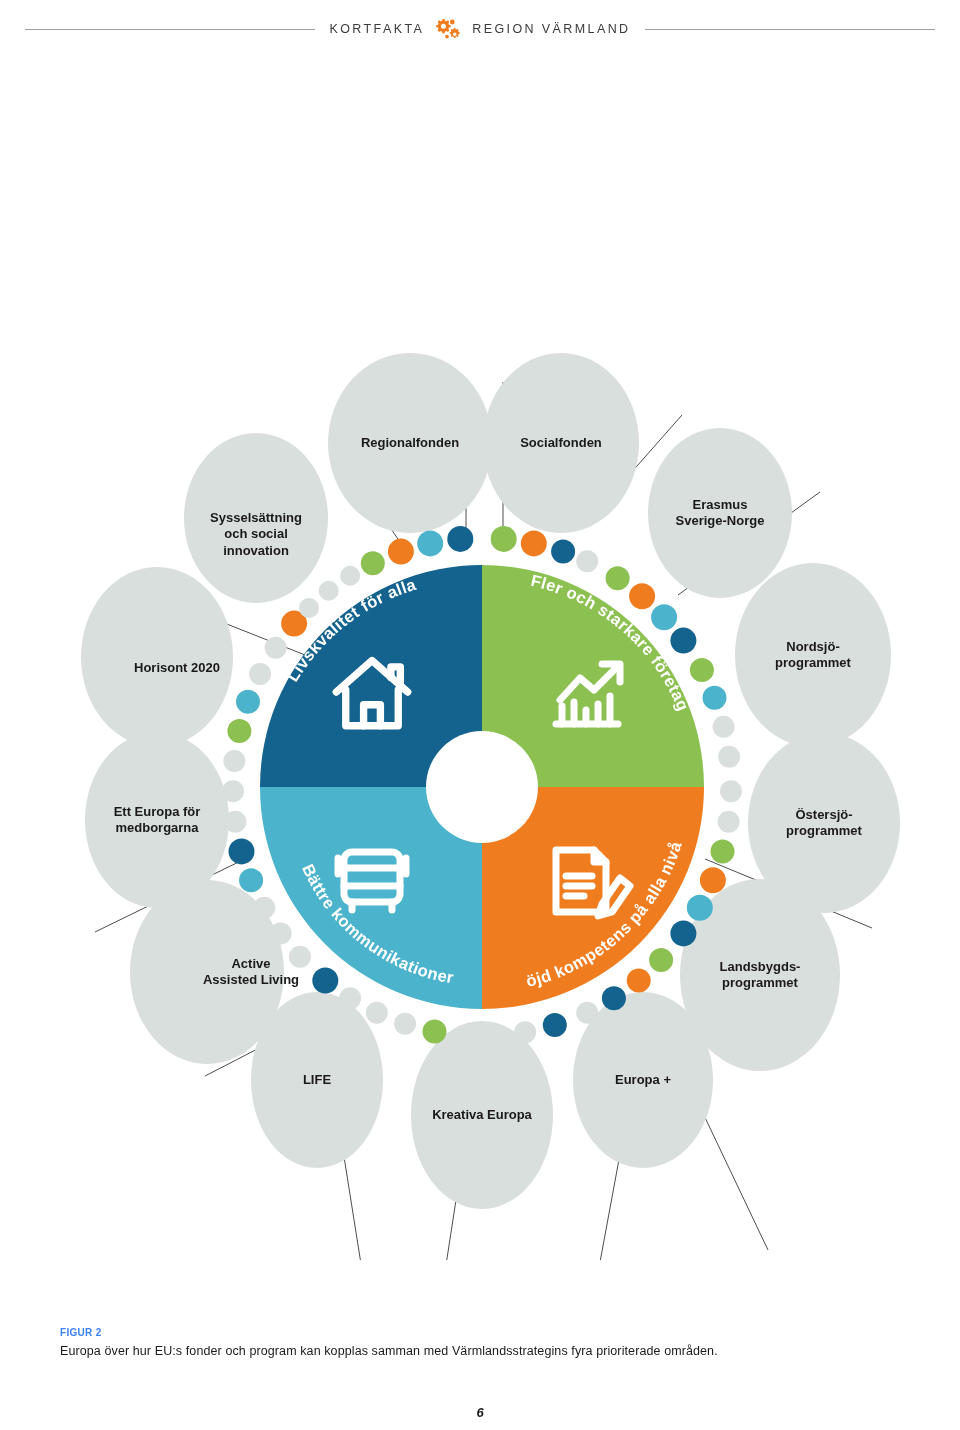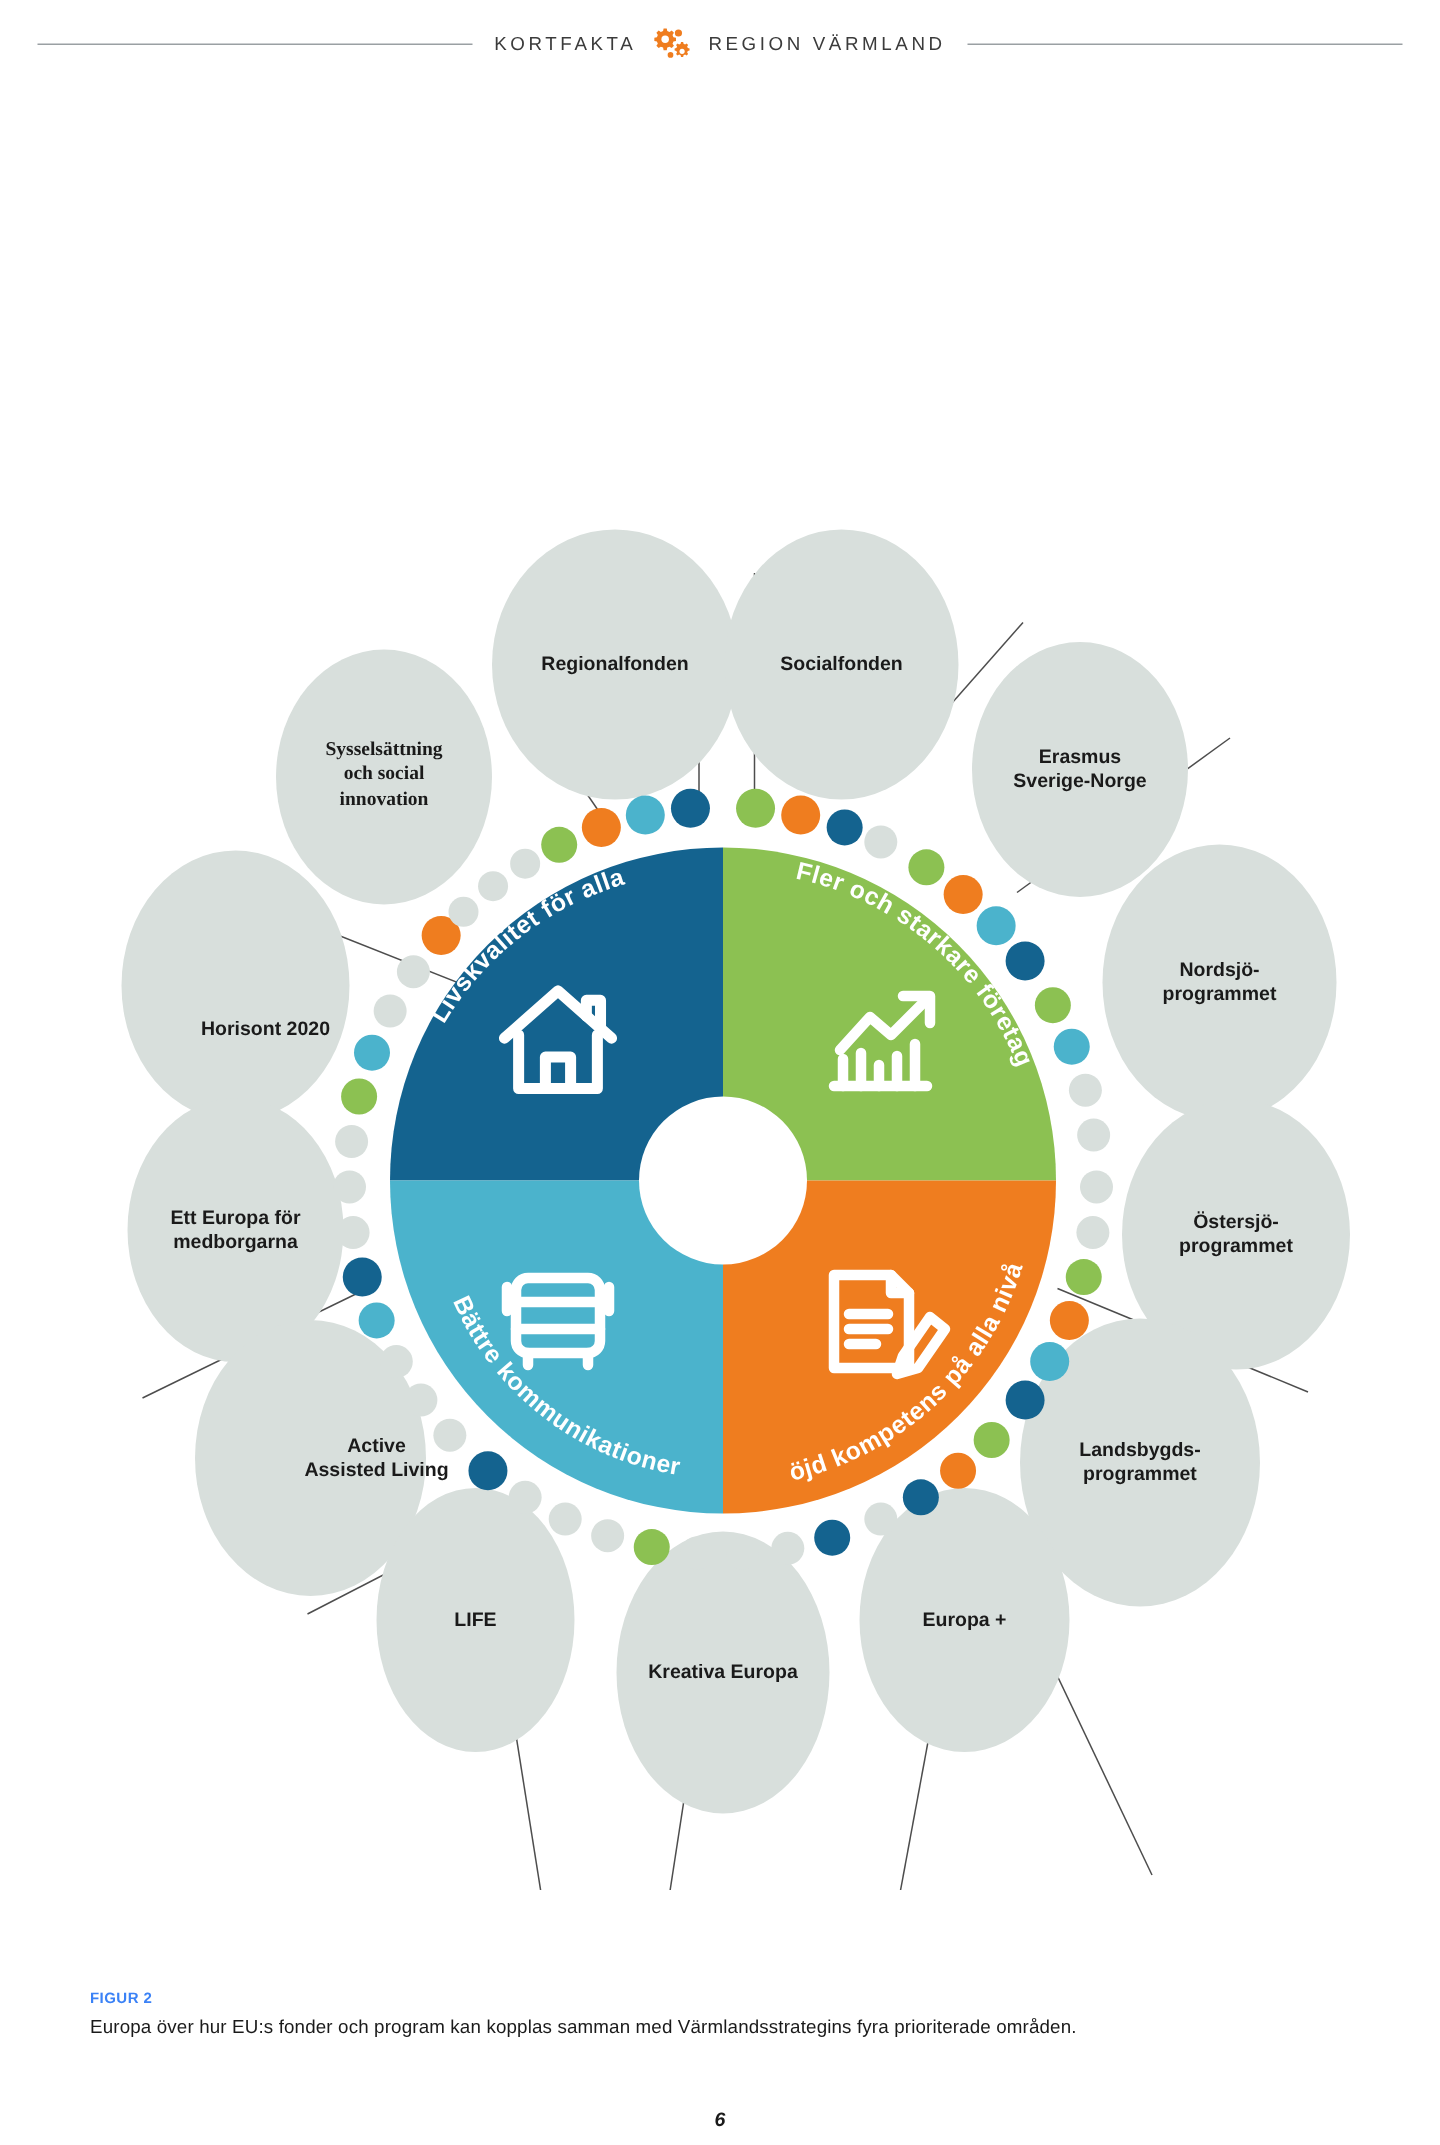--- a/index.html
+++ b/index.html
@@ -287,26 +287,26 @@
         </text>
         <text class="arc-text">
           <textPath href="#arcBR" startOffset="50%" text-anchor="middle" id="tp-br">Höjd kompetens på alla nivåer</textPath>
         </text>
       </g>
     </svg>
 
     <div id="bubble-labels">
         <div class="bubble-label" style="left: 410px; top: 443px;">Regionalfonden</div>
         <div class="bubble-label" style="left: 561px; top: 443px;">Socialfonden</div>
-        <div class="bubble-label" style="left: 256px; top: 516px; font-family: Liberation Serif, serif;">Sysselsättning
+        <div class="bubble-label" style="left: 256px; top: 534px;">Sysselsättning
 och social
 innovation</div>
         <div class="bubble-label" style="left: 720px; top: 513px;">Erasmus
 Sverige-Norge</div>
-        <div class="bubble-label" style="left: 157px; top: 686px; padding-left: 40px;">Horisont 2020</div>
+        <div class="bubble-label" style="left: 157px; top: 668px; padding-left: 40px;">Horisont 2020</div>
         <div class="bubble-label" style="left: 813px; top: 655px;">Nordsjö-
 programmet</div>
         <div class="bubble-label" style="left: 157px; top: 820px;">Ett Europa för
 medborgarna</div>
         <div class="bubble-label" style="left: 824px; top: 823px;">Östersjö-
 programmet</div>
         <div class="bubble-label" style="left: 207px; top: 972px; margin-left: 44px;">Active
 Assisted Living</div>
         <div class="bubble-label" style="left: 760px; top: 975px;">Landsbygds-
 programmet</div>

